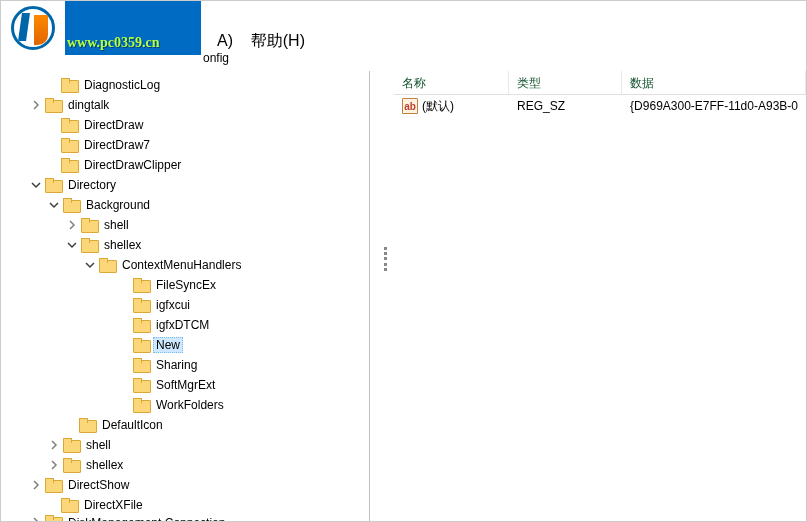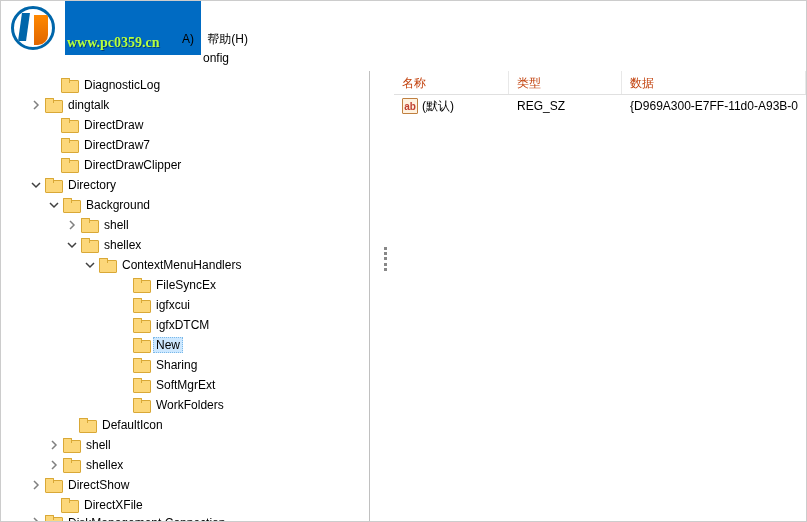--- a/index.html
+++ b/index.html
@@ -2,21 +2,21 @@
 <html><head>
 <meta charset="utf-8">
 <style>
   * { box-sizing: border-box; margin: 0; padding: 0; }
   body { font-family: "Microsoft YaHei", "Segoe UI", Tahoma, sans-serif; font-size: 12px; background: #fff; color: #000; width: 807px; height: 522px; overflow: hidden; position: relative; border: 1px solid #ccc;}
   
   .top-banner { position: absolute; left: 0; top: 0; height: 54px; width: 200px; background: #006BC3; display:flex; align-items:flex-start; padding-left:0;}
   .banner-logo { width:64px; height:54px; background:#fff; display:flex; align-items:center; justify-content:center;}
   .banner-url { position:absolute; left:66px; top:34px; color:#B6FF3C; font-family:"Times New Roman",serif; font-weight:bold; font-size:14px; text-shadow:1px 1px 0 #004080;}
   
-  .menu-bar { position:absolute; left:181px; top:30px; font-size:12px; color:#000;}
+  .menu-bar { position:absolute; left:216px; top:30px; font-size:16px; color:#000;}
   
   .path-area { position:absolute; left:202px; top:50px; font-size:12px; color:#000;}
   
   .main { position:absolute; left:0; top:70px; right:0; bottom:0; display:flex;gap:24px;}
   
   .tree-panel { width:384px; height:100%; overflow:hidden; border-right:1px solid #c0c0c0; padding-top:4px;}
   .list-panel { flex:1; height:100%; background:#fff;}
   
   .splitter-grip { position:absolute; left:379px; top:245px; width:10px; height:26px; display:flex; flex-direction:column; align-items:center; justify-content:space-around;}
   .splitter-grip div{width:3px;height:3px;background:#888;}
@@ -26,21 +26,21 @@
   .exp { width:14px; height:14px; display:inline-flex; align-items:center; justify-content:center; color:#666; font-size:10px; margin-right:0px;}
   .exp.blank{visibility:hidden;}
   .folder-icon { width:16px; height:14px; margin:0 4px 0 2px; position:relative;}
   .folder-icon::before{content:"";position:absolute;left:0;top:2px;width:16px;height:11px;background:#FCD77A;border:1px solid #D9A836;border-radius:1px;}
   .folder-icon::after{content:"";position:absolute;left:0;top:0;width:7px;height:4px;background:#FCD77A;border:1px solid #D9A836;border-bottom:none;border-radius:1px 1px 0 0;}
   .label { padding:1px 3px; }
   .label.selected { background:#CDE8FF; border:1px dotted #7AB8E8; padding:0 2px;}
   .indent{display:inline-block;}
   
   .list-header { display:flex; height:24px; border-bottom:1px solid #e0e0e0; background:#fff;}
-  .list-header .col { padding:4px 8px; border-right:1px solid #e8e8e8; color:#c2410c;}
+  .list-header .col { padding:4px 8px; border-right:1px solid #e8e8e8; color:#14532d;}
   .col-name{width:115px;} .col-type{width:113px;} .col-data{flex:1;}
   
   .list-row { display:flex; height:20px; align-items:center; padding-top:2px;}
   .list-row .cell { padding:0 8px; }
   .cell-name{width:115px; display:flex; align-items:center; gap:4px;}
   .cell-type{width:113px;} .cell-data{flex:1; white-space:nowrap; overflow:hidden;}
   
   .reg-str-icon{width:16px;height:16px;border:1px solid #C08040;background:#FFF2E0;display:inline-flex;align-items:center;justify-content:center;font-size:10px;font-weight:bold;color:#C04030;border-radius:1px;}
   
   .logo-circle{width:44px;height:44px;border-radius:50%;border:3px solid #0066AA;position:relative;overflow:hidden;}

